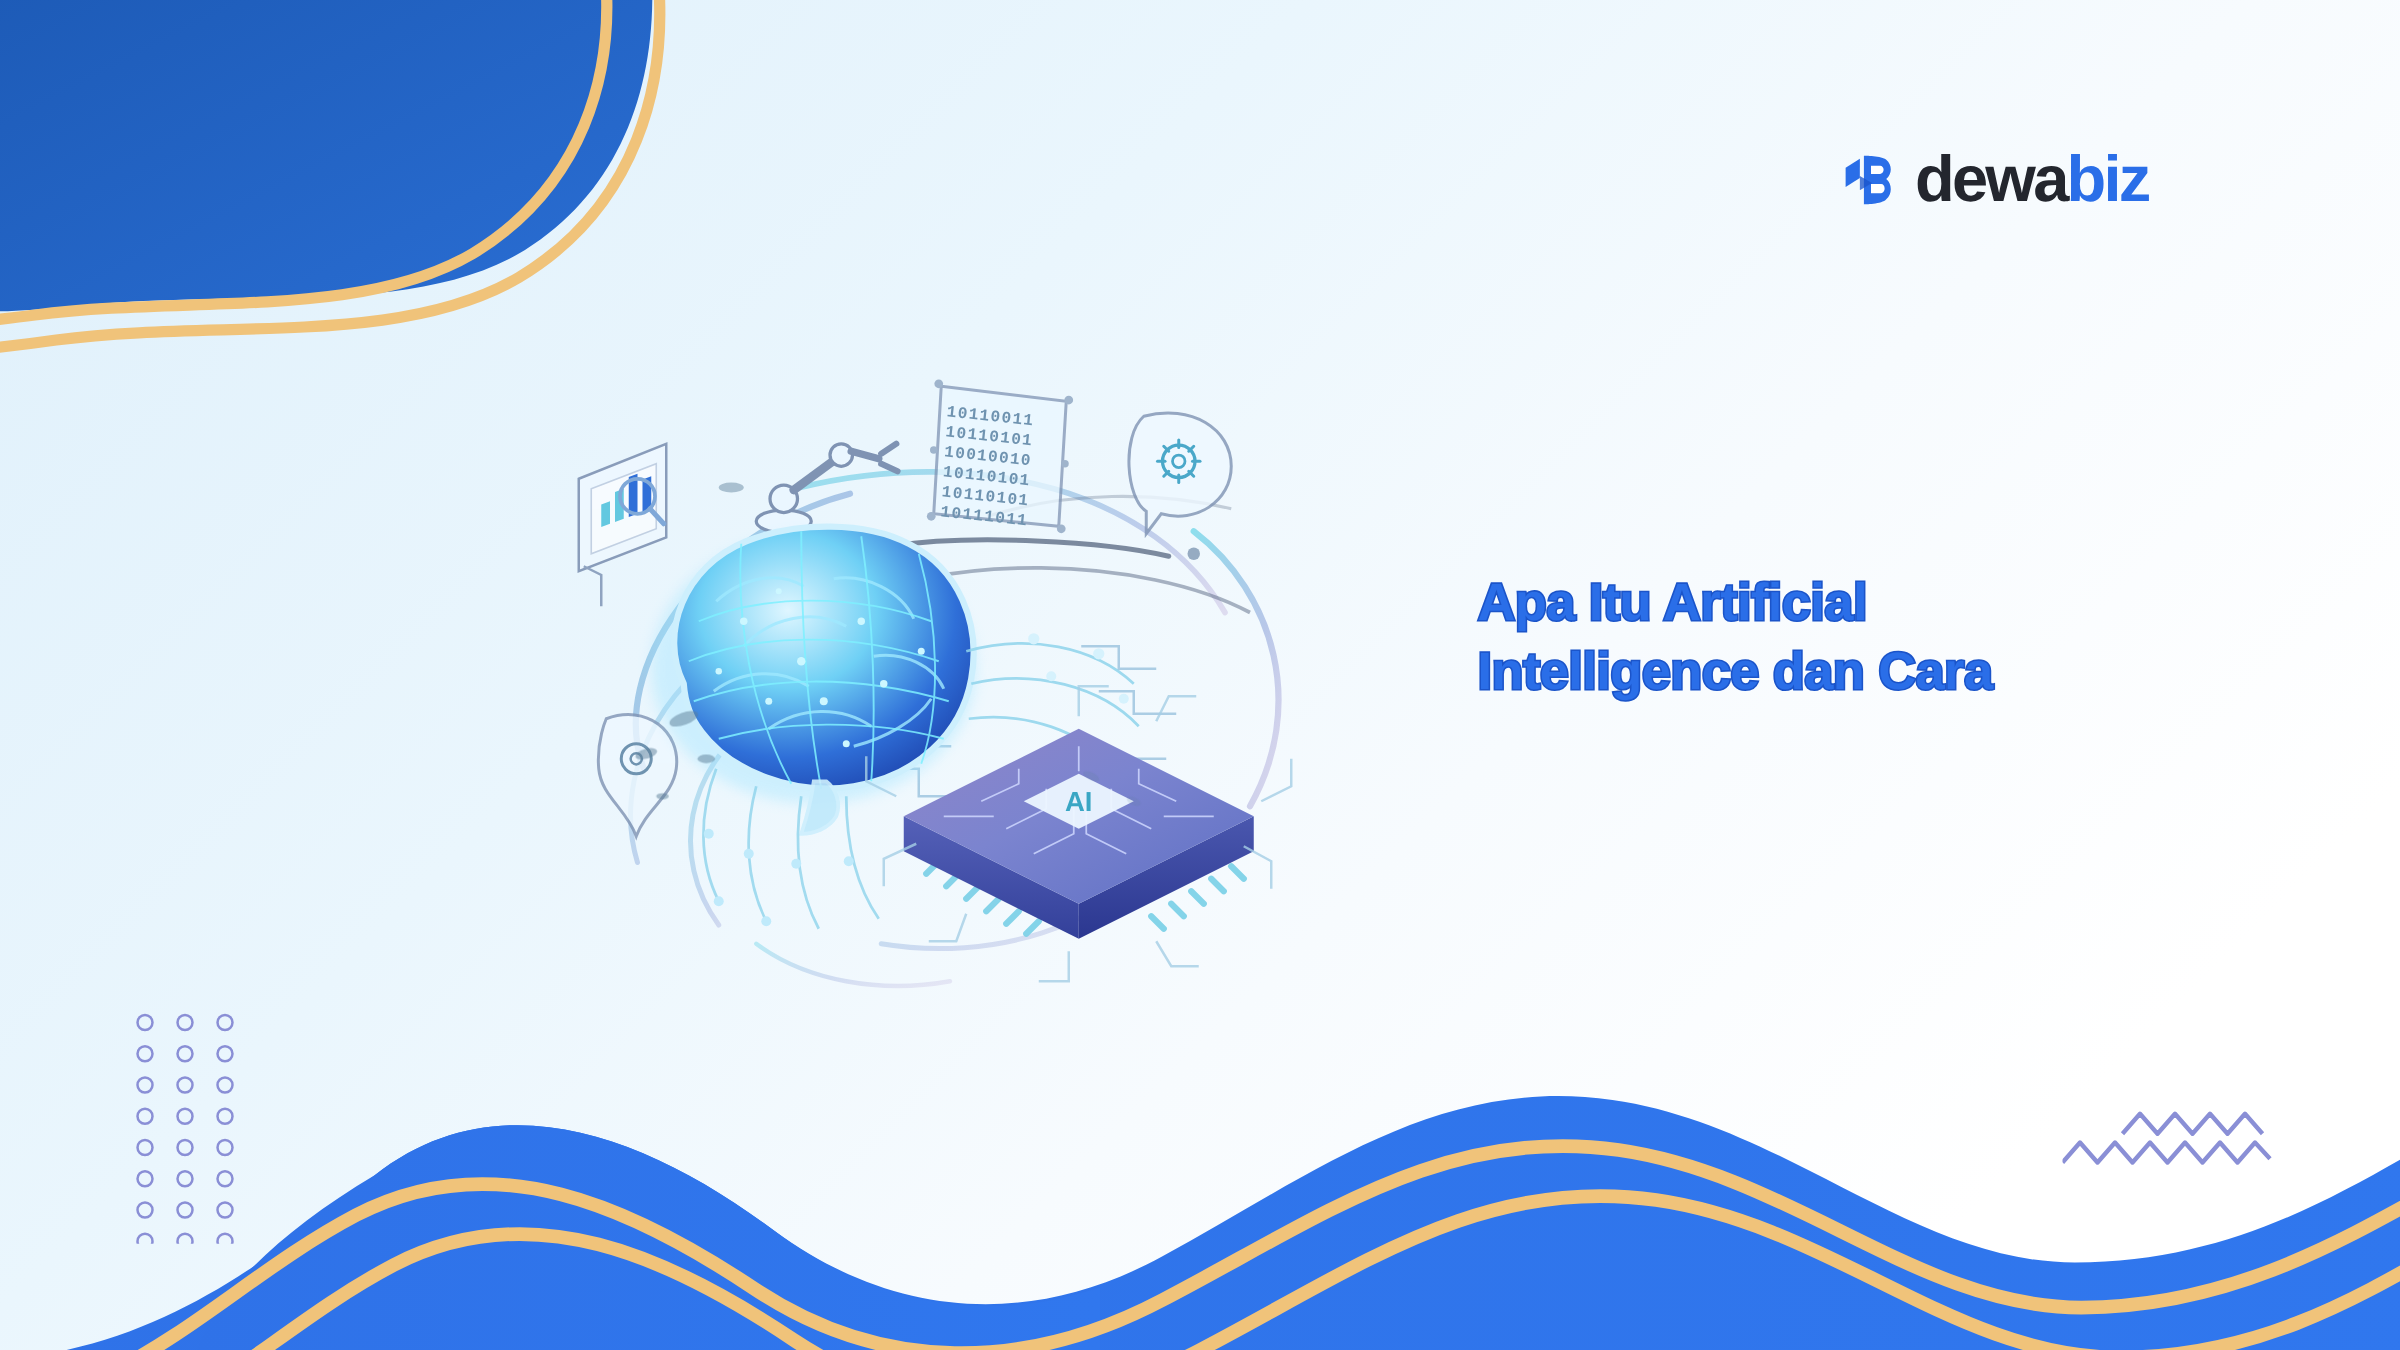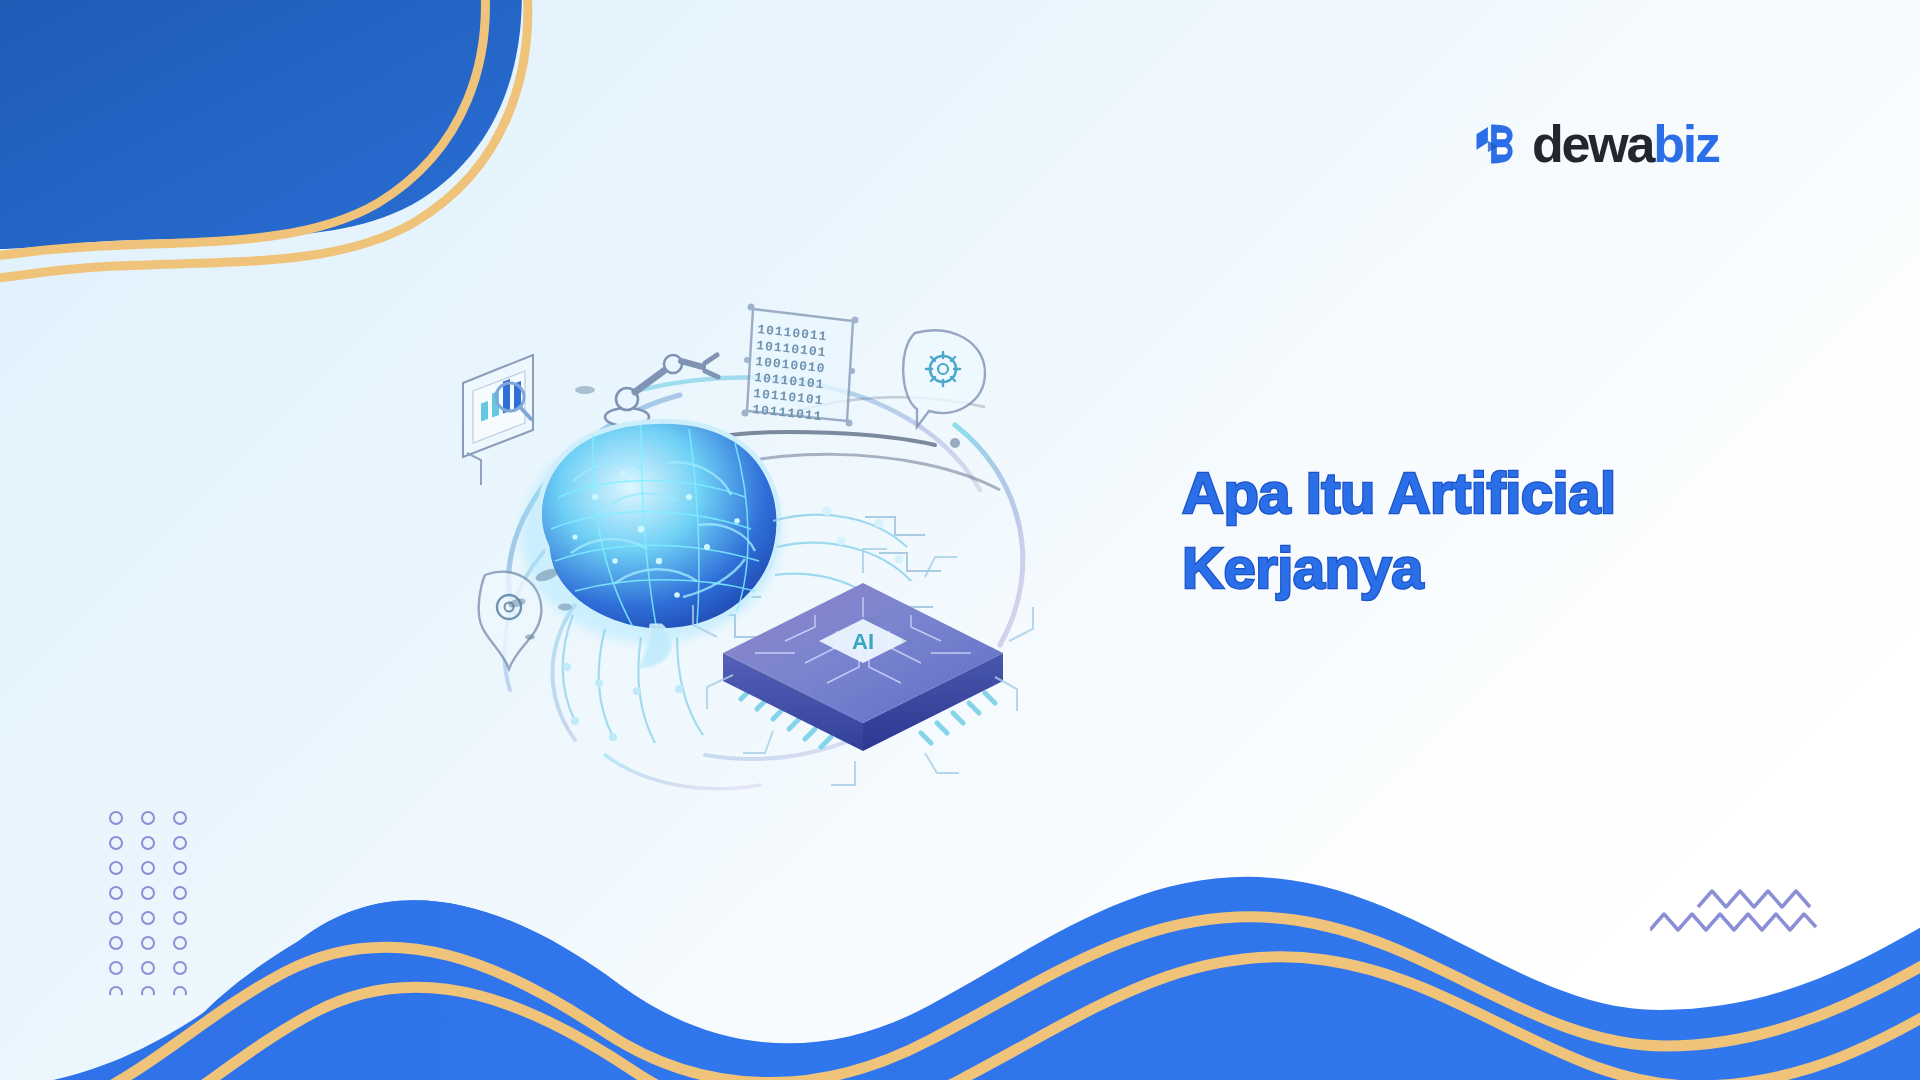--- a/index.html
+++ b/index.html
@@ -20,21 +20,21 @@
   
   #title-block {
     position: absolute;
     left: 1182px;
     top: 455px;
     width: 720px;
   }
   .title-line {
     font-family: "Liberation Sans", sans-serif;
     font-weight: bold;
-    font-size: 58px;
+    font-size: 42px;
     line-height: 1.30;
     letter-spacing: -0.5px;
     color: #2a6ee8;
     -webkit-text-stroke: 2.5px #1b54c9;
     paint-order: stroke fill;
     white-space: nowrap;
     margin: 0;
   }
 
   
@@ -396,21 +396,21 @@
         <ellipse cx="110" cy="322" rx="7" ry="3.5"></ellipse>
         <ellipse cx="75" cy="352" rx="5" ry="2.5"></ellipse>
         <ellipse cx="418" cy="336" rx="7" ry="3" transform="rotate(25 418 336)" opacity="0.35"></ellipse>
         <ellipse cx="452" cy="356" rx="6" ry="3" transform="rotate(25 452 356)" opacity="0.3"></ellipse>
       </g>
     </svg>
   </div>
 
   <div id="title-block">
     <div class="title-line">Apa Itu Artificial</div>
-    <div class="title-line">Kerjanya</div>
+    <div class="title-line">Intelligence dan Cara</div>
   </div>
 
   <svg id="dot-grid" width="80" height="185">
     <g fill="none" stroke="#8a8fd6" stroke-width="2">
       <circle cx="8" cy="8" r="6"></circle>
         <circle cx="40" cy="8" r="6"></circle>
         <circle cx="72" cy="8" r="6"></circle>
       <circle cx="8" cy="33" r="6"></circle>
         <circle cx="40" cy="33" r="6"></circle>
         <circle cx="72" cy="33" r="6"></circle>

